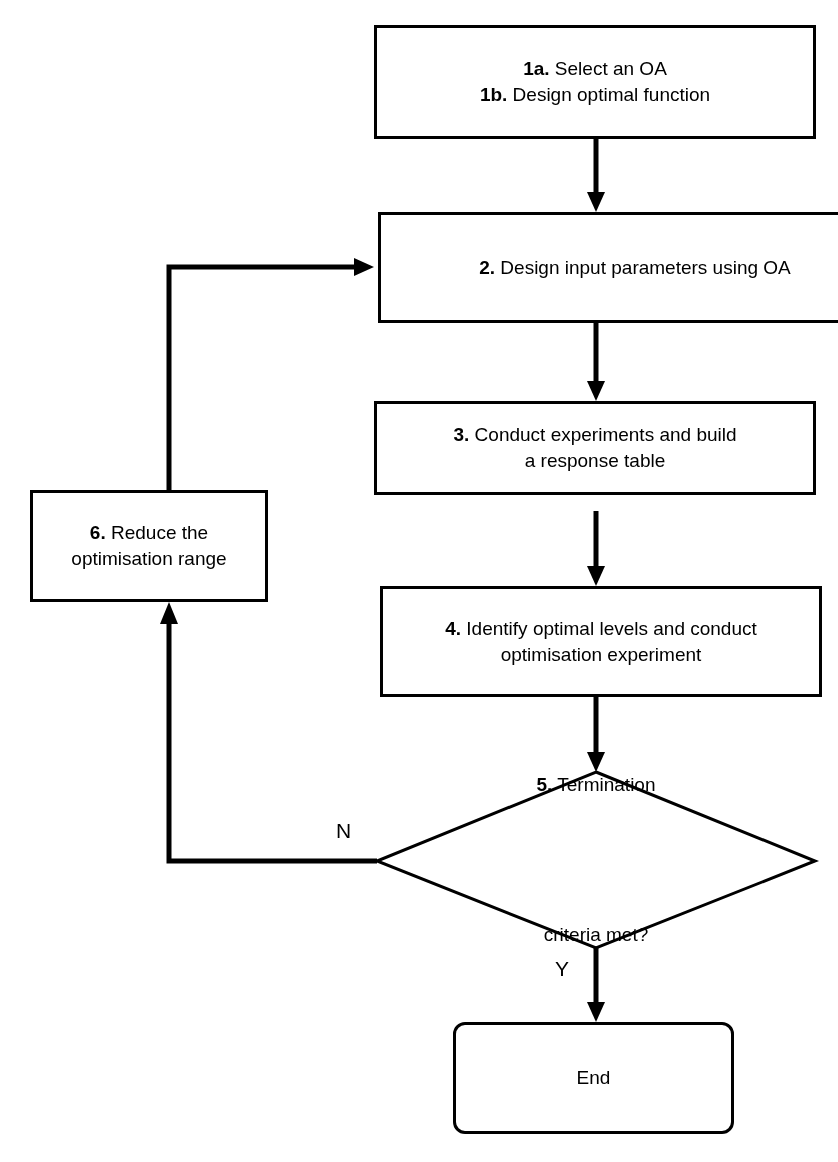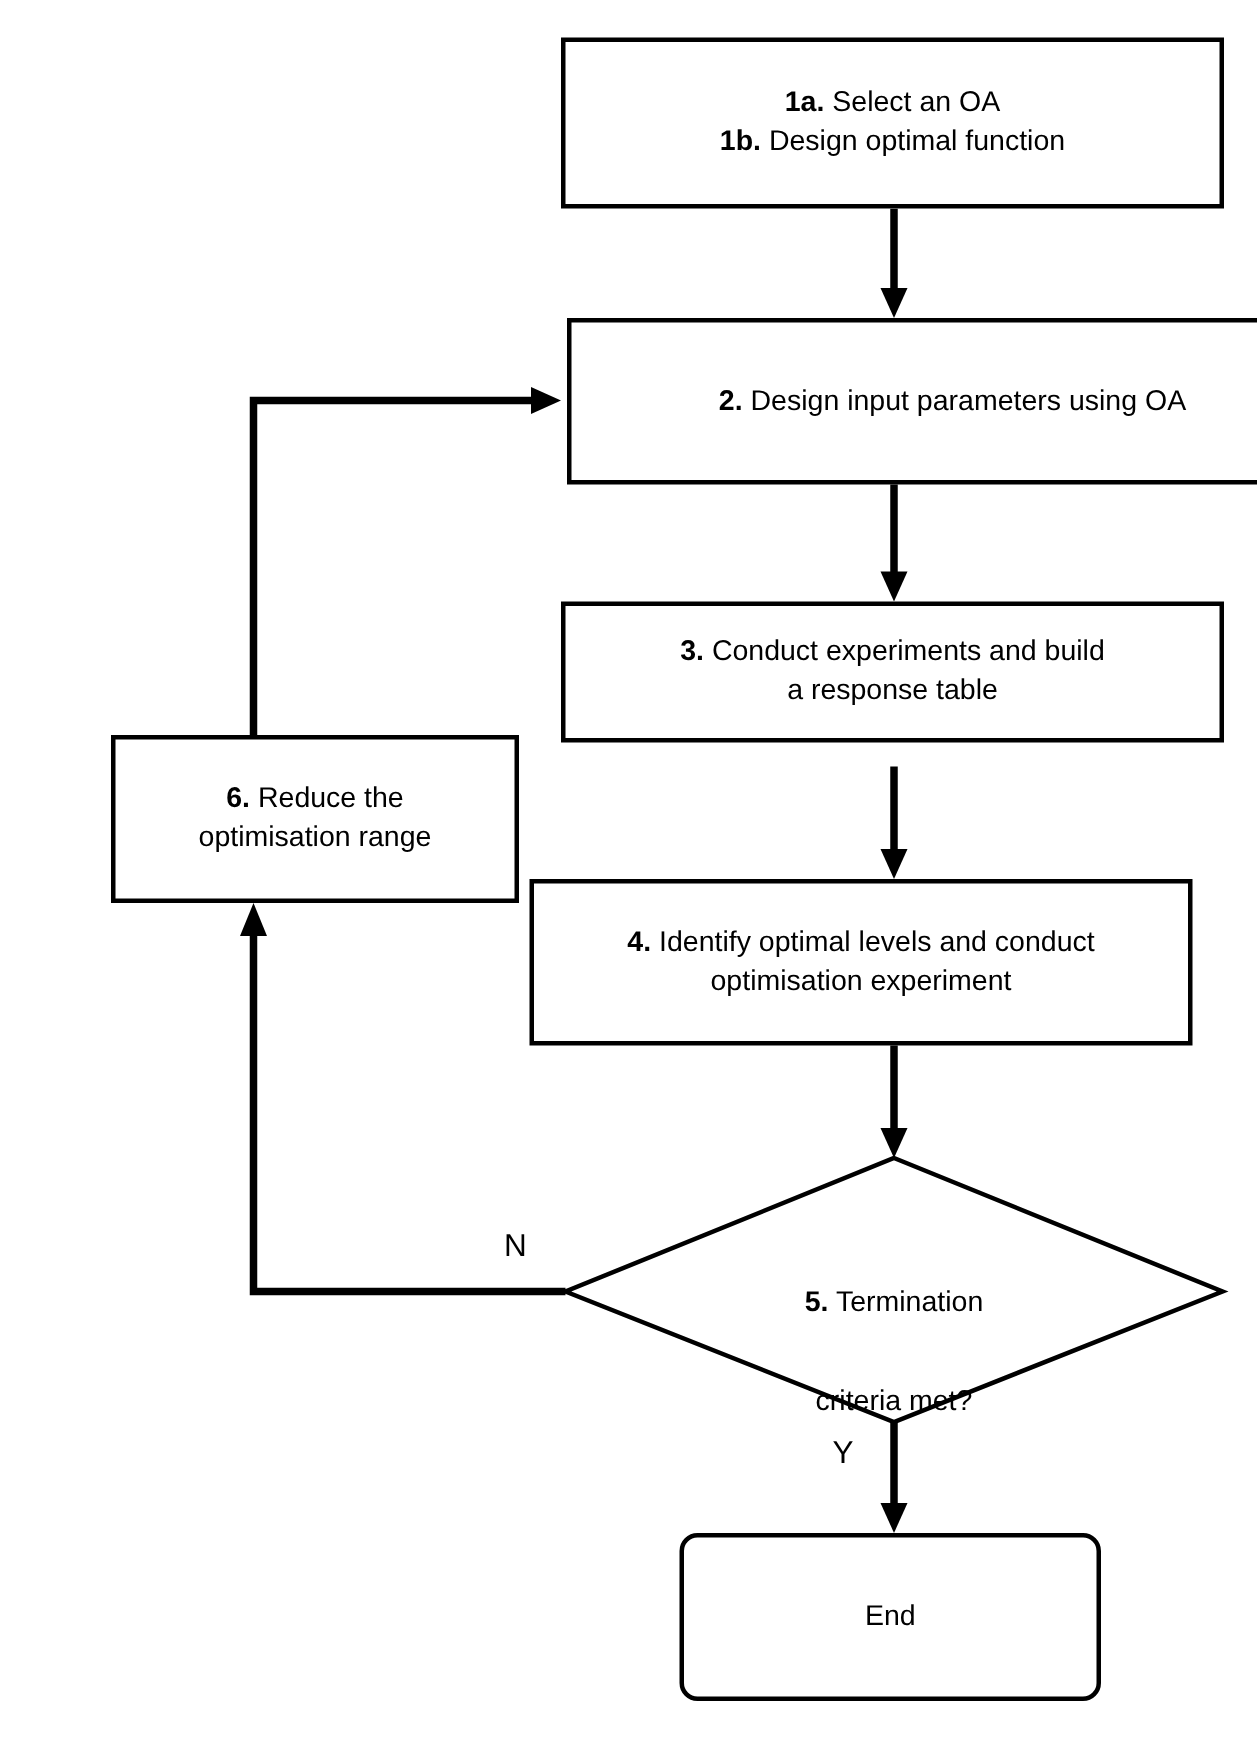--- a/index.html
+++ b/index.html
@@ -48,30 +48,30 @@
     text-align: center;
     font-size: 19px;
     line-height: 26px;
   }
   .node .line b {
     font-weight: bold;
   }
   #node-step1 { left: 374px; top: 25px;  width: 442px; height: 114px; }
   #node-step2 { left: 378px; top: 212px; width: 514px; height: 111px; text-align: center; }
   #node-step3 { left: 374px; top: 401px; width: 442px; height: 94px; }
-  #node-step4 { left: 353px; top: 586px; width: 442px; height: 111px; }
-  #node-step6 { left: 30px;  top: 490px; width: 272px; height: 112px; margin-left: 44px; }
+  #node-step4 { left: 380px; top: 586px; width: 442px; height: 111px; }
+  #node-step6 { left: 30px;  top: 490px; width: 238px; height: 112px; }
   #node-end   { left: 453px; top: 1022px; width: 281px; height: 112px; border-radius: 12px; }
   #node-step5-label {
     position: absolute;
     left: 377px; top: 772px; width: 438px; height: 176px;
     display: flex;
     flex-direction: column;
     align-items: center;
-    justify-content: flex-end;
+    justify-content: space-between;
     text-align: center;
     font-size: 19px;
     line-height: 26px;
     background: transparent;
     border: none;
     pointer-events: none;
     gap: 40px;
   }
   .edge-label {
     position: absolute;

